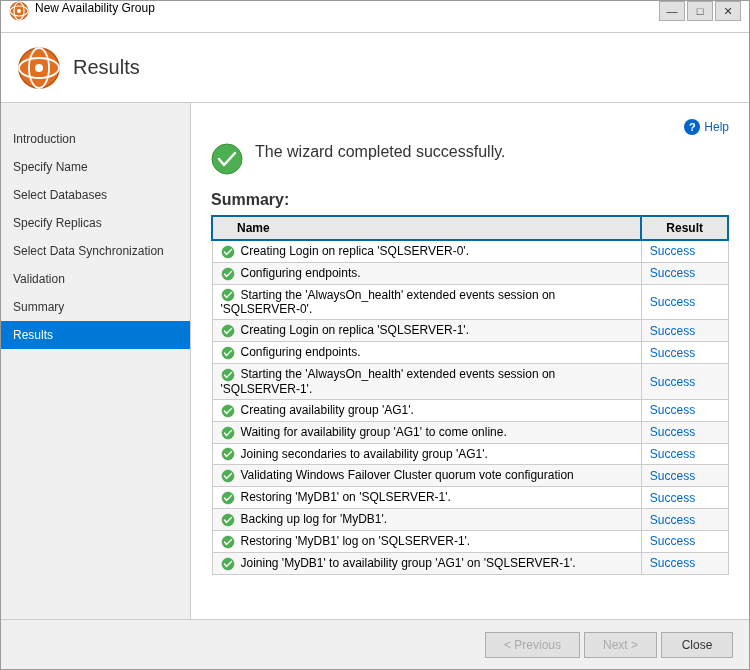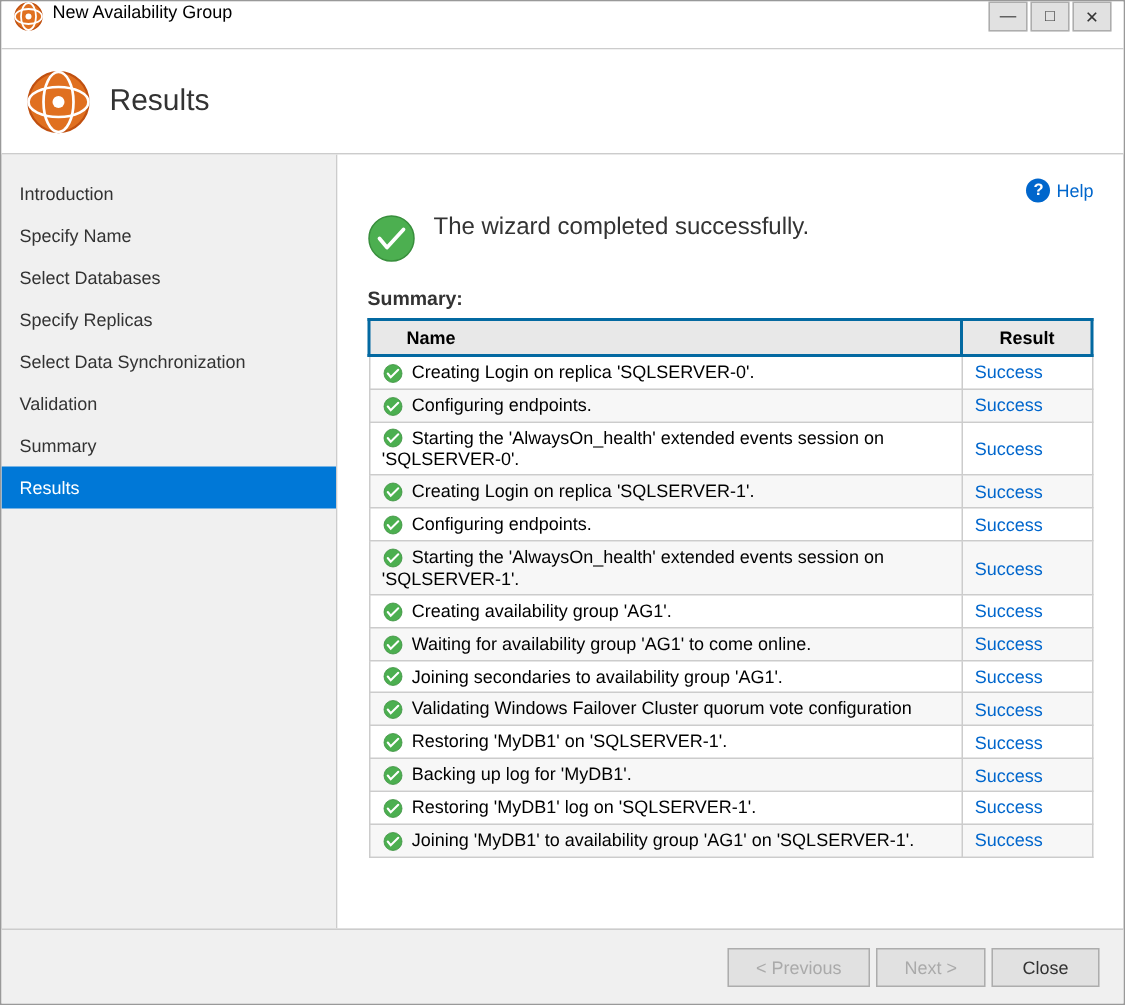--- a/index.html
+++ b/index.html
@@ -78,24 +78,24 @@
       font-weight: 300;
       color: #333;
     }
 
     .main-content {
       display: flex;
       flex: 1;
       overflow: hidden;
     }
     .sidebar {
-      width: 224px;
+      width: 190px;
       background: #f0f0f0;
       border-right: 1px solid #ccc;
-      padding-top: 12px;
+      padding-top: 22px;
       flex-shrink: 0;
     }
     .sidebar-item {
       padding: 7px 12px;
       font-size: 12px;
       color: #333;
       cursor: pointer;
     }
     .sidebar-item.active {
       background: #0078d7;
@@ -145,21 +145,21 @@
       display: flex;
       align-items: flex-start;
       gap: 12px;
       margin-bottom: 16px;
     }
     .success-text {
       font-size: 16px;
       color: #333;
     }
     .summary-label {
-      font-size: 13px;
+      font-size: 16px;
       font-weight: bold;
       margin-bottom: 6px;
       color: #333;
     }
 
     .results-table {
       width: 100%;
       border-collapse: collapse;
       border: 1px solid #ccc;
     }

